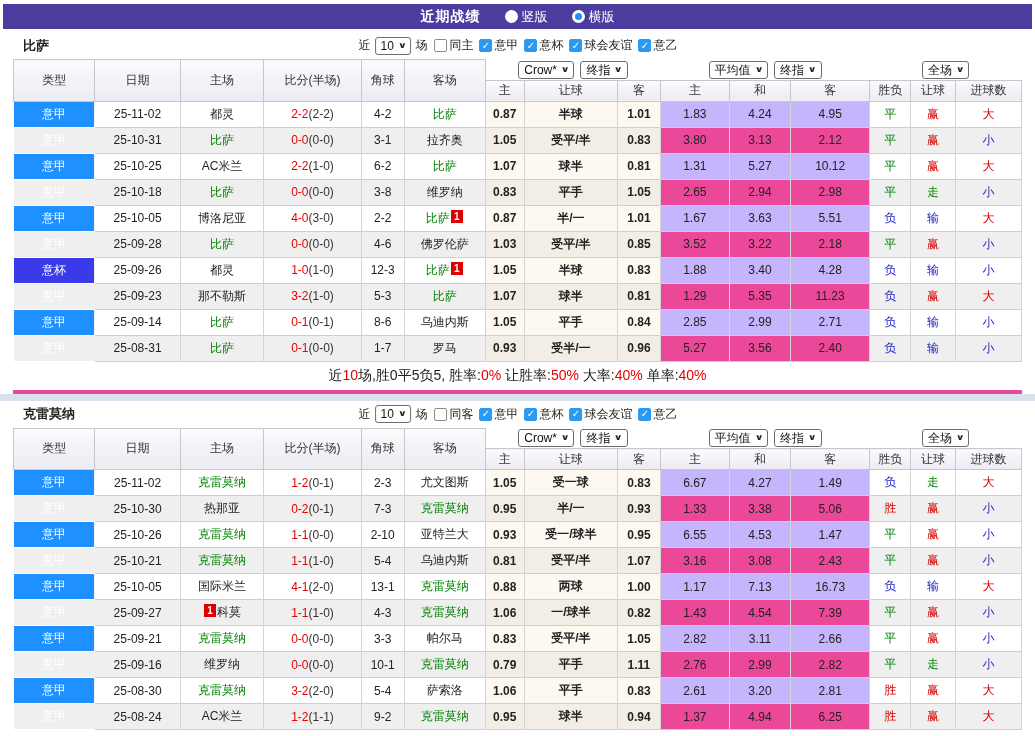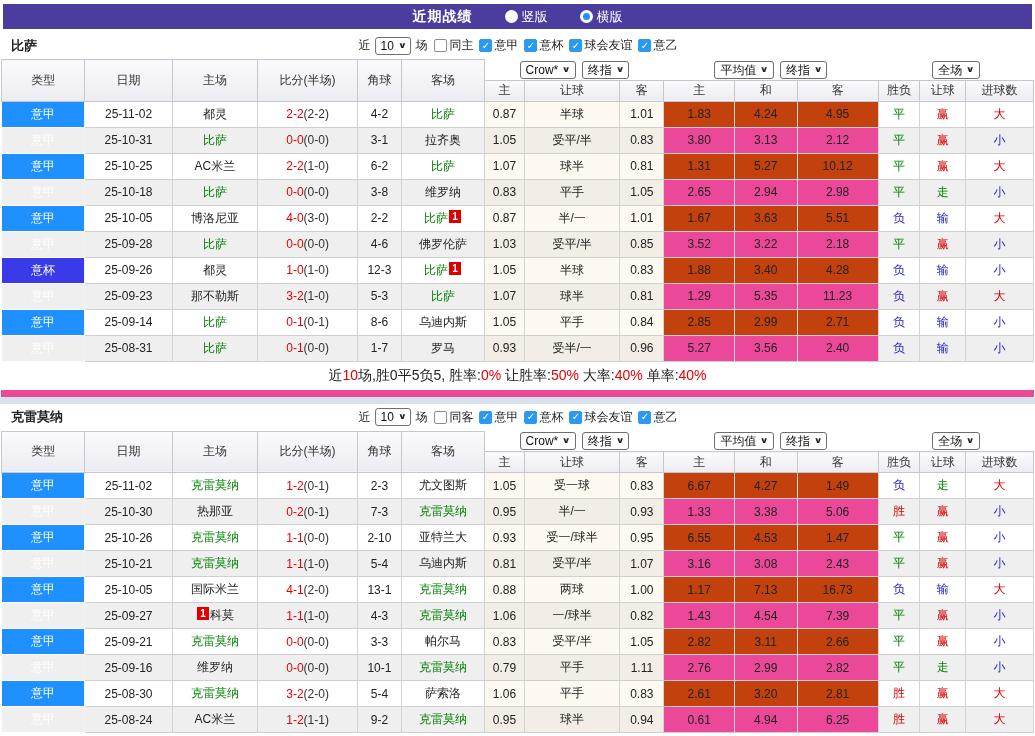--- a/index.html
+++ b/index.html
@@ -1,34 +1,34 @@
 <!DOCTYPE html>
 <html><head>
 <meta charset="utf-8">
 <style>
   html,body{margin:0;padding:0;background:#fff;}
   body{width:1035px;font-family:"Liberation Sans","DejaVu Sans",sans-serif;color:#222;}
-  .titlebar{height:25px;margin:4px 3px 3px;background:#4a3d9e;color:#fff;display:flex;align-items:center;justify-content:center;gap:32px;font-size:13px;}
+  .titlebar{height:25px;margin:4px 3px 3px;background:#4a3d9e;color:#fff;display:flex;align-items:center;justify-content:center;gap:24px;font-size:13px;}
   .titlebar .title{font-weight:bold;font-size:14px;letter-spacing:1px;}
   .radio-opt{display:inline-flex;align-items:center;gap:4px;cursor:pointer;}
   .radio{position:relative;width:13px;height:13px;border-radius:50%;background:#fff;display:inline-block;}
   .radio.checked::after{content:"";position:absolute;left:3px;top:3px;width:7px;height:7px;border-radius:50%;background:#1e90ff;}
-  .section{margin:0 1px;border-bottom:7px solid #ec4899;}
+  .section{margin:0 13px;border-bottom:4px solid #ec4899;}
   .divider{height:7px;background:#d8e2ee;}
   .sec-head{position:relative;height:27px;display:flex;align-items:center;background:#fff;}
   .team{font-weight:bold;font-size:13px;margin-left:10px;}
   .filters{position:absolute;left:50%;transform:translateX(-50%);display:flex;align-items:center;gap:3px;font-size:12px;white-space:nowrap;}
   table.grid{border-collapse:collapse;table-layout:fixed;width:100%;font-size:12px;}
   thead th{background:linear-gradient(#fbfbfd,#ebebf2);border:1px solid #c6c6cd;font-weight:normal;height:18px;padding:1px 0;color:#333;}
   tbody td{border-right:1px solid #d4d4d4;border-bottom:1px solid #cfcfcf;text-align:center;height:25px;padding:0;background:#fff;}
   tr.alt td{background:#efefef;}
   td.type{background:#1e90ff;color:#fff;border-bottom:1px solid #fff;border-right:1px solid #f2f2f2;}
   td.type.cup{background:#3a3ae8;}
-  td.odds{background:#fdf8f0;} tr.alt td.odds{background:#f3eee5;}
-  td.avg{background:#c2410c;} tr.alt td.avg{background:#ec4899;}
+  td.odds{background:#fdf8f0;font-weight:bold;} tr.alt td.odds{background:#f3eee5;}
+  td.avg{background:#c4b5fd;} tr.alt td.avg{background:#ec4899;}
   .tg{color:#008000;}
   .fs{color:#e60000;}
   .hs{color:#333;}
   .res-r{color:#d60000;} .res-g{color:#008000;} .res-b{color:#2323cc;}
   tfoot td{height:26px;text-align:center;background:#fff;font-size:14px;}
   .sum-r{color:#e60000;}
   .badge{display:inline-block;background:#dd0000;color:#fff;font-size:10px;line-height:13px;width:12px;height:13px;font-weight:bold;vertical-align:2px;margin:0 1px;text-align:center;}
   .sel{display:inline-flex;align-items:center;justify-content:space-between;gap:5px;border:1px solid #6e6e6e;border-radius:3px;background:#fff;padding:1px 5px;font-size:12px;line-height:14px;cursor:pointer;color:#111;}
   .sel-arr{font-size:8px;font-weight:bold;transform:scaleX(1.35);color:#222;}
   .thsel{background:#fff !important;border:none !important;}
@@ -614,21 +614,21 @@
           <tr class="alt">
             <td class="type">意甲</td>
             <td>25-08-24</td>
             <td><span>AC米兰</span></td>
             <td><span class="fs">1-2</span><span class="hs">(1-1)</span></td>
             <td>9-2</td>
             <td><span class="tg">克雷莫纳</span></td>
             <td class="odds">0.95</td>
             <td class="odds">球半</td>
             <td class="odds">0.94</td>
-            <td class="avg">0.61</td>
+            <td class="avg">1.37</td>
             <td class="avg">4.94</td>
             <td class="avg">6.25</td>
             <td class="res-r">胜</td>
             <td class="res-r">赢</td>
             <td class="res-r">大</td>
           </tr>
         </tbody>
         <tfoot>
           <tr>
             <td colspan="15"><span>近</span><span class="sum-r">10</span><span>场,胜3平5负2, 胜率:</span><span class="sum-r">30%</span><span> 让胜率:</span><span class="sum-r">70%</span><span> 大率:</span><span class="sum-r">40%</span><span> 单率:</span><span class="sum-r">40%</span></td>

